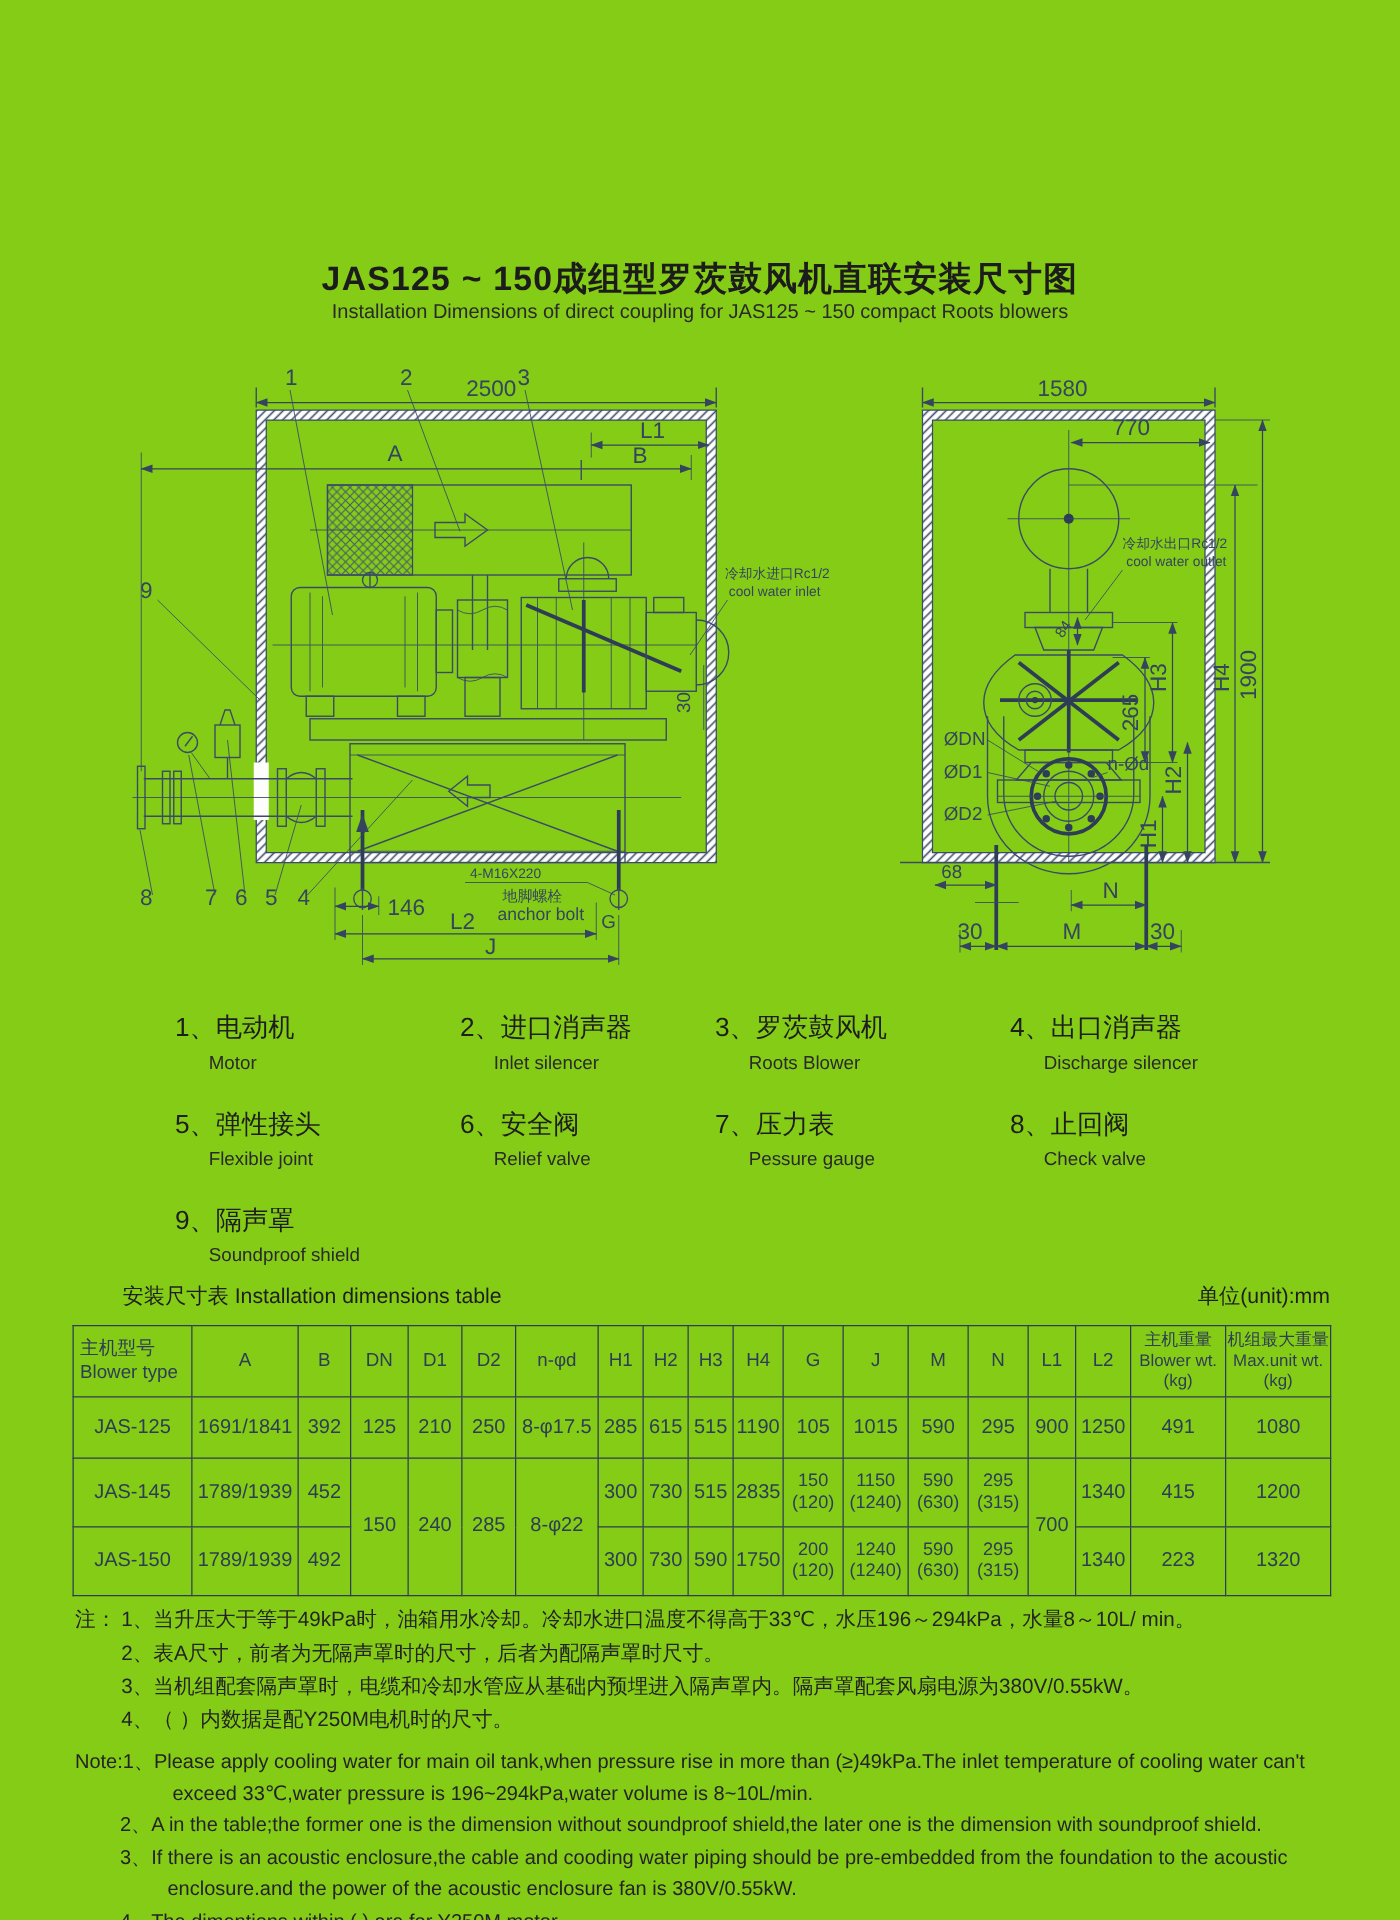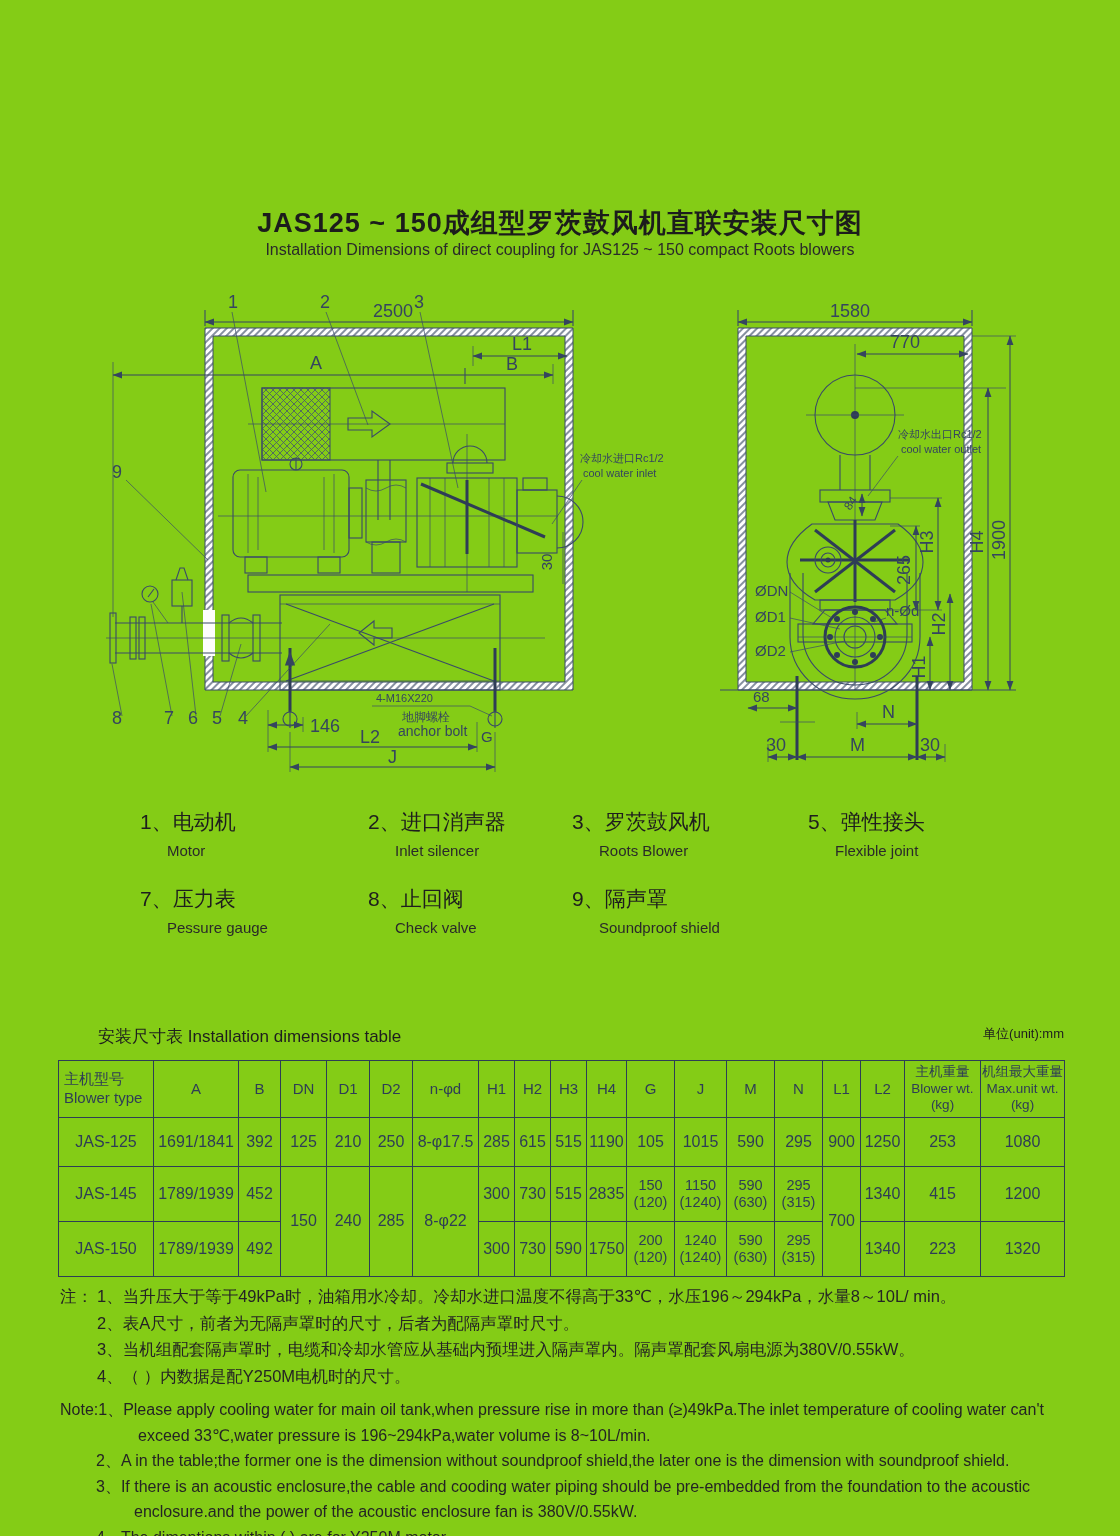--- a/index.html
+++ b/index.html
@@ -16,21 +16,21 @@
   .ctxt{fill:#35455f;font-size:18px;}
   .stxt{fill:#35455f;font-size:11px;}
   
   .parts{position:absolute;top:808px;left:140px;width:920px;display:grid;
          grid-template-columns:228px 204px 236px auto;row-gap:26px;}
   .part .zh{font-size:21px;color:#1e1e1e;}
   .part .en{font-size:15px;color:#2a2a2a;margin:6px 0 0 27px;}
   
   .tcaption{position:absolute;top:1025px;left:58px;width:1008px;}
   .tcaption .cap{position:absolute;left:40px;top:0;font-size:17px;color:#1e1e1e;}
-  .tcaption .unit{position:absolute;right:2px;top:0;font-size:13px;color:#1e1e1e;}
+  .tcaption .unit{position:absolute;right:2px;top:0;font-size:17px;color:#1e1e1e;}
   table.dims{position:absolute;top:1060px;left:58px;border-collapse:collapse;table-layout:fixed;
              color:#2e3d56;}
   table.dims th,table.dims td{border:1.4px solid #2e3d56;text-align:center;vertical-align:middle;
              white-space:pre-line;padding:0 1px;overflow:hidden;}
   table.dims th{font-weight:normal;font-size:15px;height:56px;line-height:1.25;}
   table.dims td{font-size:16px;}
   tr.r1 td{height:48px;}
   tr.r2 td,tr.r3 td{height:54px;line-height:1.15;}
   
   .notes-zh{position:absolute;top:1283px;left:60px;width:1010px;font-size:16.5px;color:#242424;line-height:1.62;}
@@ -330,22 +330,30 @@
     </div>
     <div class="part">
       <div class="zh"><span>2、</span><span>进口消声器</span></div>
       <div class="en">Inlet silencer</div>
     </div>
     <div class="part">
       <div class="zh"><span>3、</span><span>罗茨鼓风机</span></div>
       <div class="en">Roots Blower</div>
     </div>
     <div class="part">
+      <div class="zh"><span>4、</span><span>出口消声器</span></div>
+      <div class="en">Discharge silencer</div>
+    </div>
+    <div class="part">
       <div class="zh"><span>5、</span><span>弹性接头</span></div>
       <div class="en">Flexible joint</div>
+    </div>
+    <div class="part">
+      <div class="zh"><span>6、</span><span>安全阀</span></div>
+      <div class="en">Relief valve</div>
     </div>
     <div class="part">
       <div class="zh"><span>7、</span><span>压力表</span></div>
       <div class="en">Pessure gauge</div>
     </div>
     <div class="part">
       <div class="zh"><span>8、</span><span>止回阀</span></div>
       <div class="en">Check valve</div>
     </div>
     <div class="part">
@@ -419,21 +427,21 @@
       <td>285</td>
       <td>615</td>
       <td>515</td>
       <td>1190</td>
       <td>105</td>
       <td>1015</td>
       <td>590</td>
       <td>295</td>
       <td>900</td>
       <td>1250</td>
-      <td>253</td>
+      <td>491</td>
       <td>1080</td>
     </tr>
     <tr class="r2">
       <td>JAS-145</td>
       <td>1789/1939</td>
       <td>452</td>
       <td rowspan="2">150</td>
       <td rowspan="2">240</td>
       <td rowspan="2">285</td>
       <td rowspan="2">8-φ22</td>

